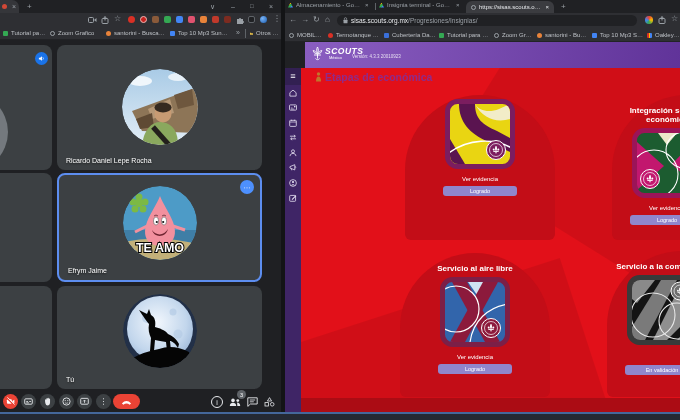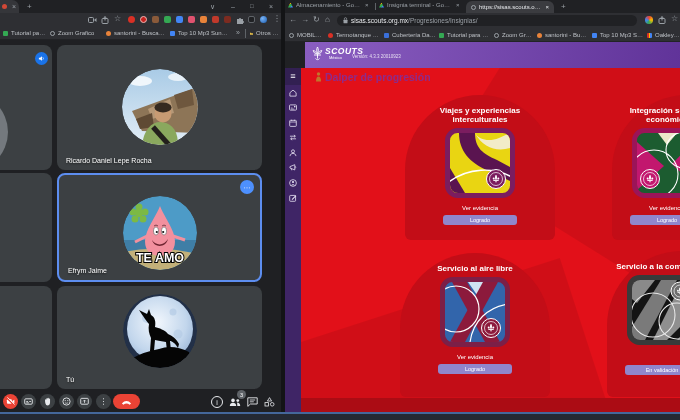--- a/index.html
+++ b/index.html
@@ -160,21 +160,21 @@
               <circle cx="41" cy="45" r="8.5" fill="#c79b73"></circle>
               <ellipse cx="41" cy="38.5" rx="8.5" ry="5" fill="#352a20"></ellipse>
               <path d="M31,58 L47,76" stroke="#23201c" stroke-width="5"></path>
             </g>
           </svg>
         </div>
         <span class="tile-name">Ricardo Daniel Lepe Rocha</span>
       </div>
 
       <div class="abs tile" style="left:57px;top:133px;width:205px;height:109px;border:2px solid #5d8ef0;">
-        <div class="avatar" style="left:64px;top:21px;width:74px;height:74px;text-decoration:underline;">
+        <div class="avatar" style="left:64px;top:11px;width:74px;height:74px;text-decoration:underline;">
           <svg width="74" height="74" viewBox="0 0 74 74">
             <defs>
                 <clipPath id="cpp">
                   <circle cx="37" cy="37" r="37"></circle>
                 </clipPath>
               </defs>
             <g clip-path="url(#cpp)">
               <rect width="74" height="74" fill="#4d9bc7"></rect>
               <rect y="44" width="74" height="12" fill="#3f7ea6"></rect>
               <path d="M0,56 Q37,48 74,58 L74,74 L0,74 Z" fill="#c2b079"></path>
@@ -446,24 +446,23 @@
 
       <div class="abs content" style="left:16px;top:26px;width:379px;height:344px;">
 
         <div class="deco" style="left:180px;top:-40px;width:420px;height:260px;transform:rotate(32deg);"></div>
         <div class="deco" style="left:-120px;top:250px;width:420px;height:200px;transform:rotate(-18deg);"></div>
 
         <svg class="abs" style="left:14px;top:4px;" width="7" height="10" viewBox="0 0 7 10">
             <circle cx="3.5" cy="2" r="1.7" fill="#c0762c"></circle>
             <path d="M1,9.6 C1,6 2,4.4 3.5,4.4 C5,4.4 6,6 6,9.6 Z" fill="#c0762c"></path>
           </svg>
-        <div class="abs pgtitle" style="left:24px;top:3px;">Dalper de progresión</div>
+        <div class="abs pgtitle" style="left:24px;top:3px;">Etapas de económica</div>
 
         <div class="card" style="left:104px;top:27px;height:145px;">
-          <div class="title">Viajes y experiencias interculturales</div>
           <svg class="badge" viewBox="0 0 70 70">
             <rect x="2.5" y="2.5" width="65" height="65" rx="10" fill="#e9d512" stroke="#7b1d5f" stroke-width="5"></rect>
             <g clip-path="url(#bc1)">
                 <clipPath id="bc1">
                   <rect x="5" y="5" width="60" height="60" rx="8"></rect>
                 </clipPath>
               <path d="M14,5 L30,5 C30,20 38,26 52,32 L65,39 L65,53 L44,43 C24,35 14,22 14,5 Z" fill="#5a1450"></path>
               <path d="M30,5 C34,12 44,14 54,10 L65,5 L65,20 C52,24 38,20 30,5 Z" fill="#f2ecc8"></path>
               <path d="M5,40 L20,65 L5,65 Z" fill="#5a1450"></path>
               <path d="M4,54 C22,40 50,38 68,50" fill="none" stroke="#fff" stroke-width="1.4"></path>

